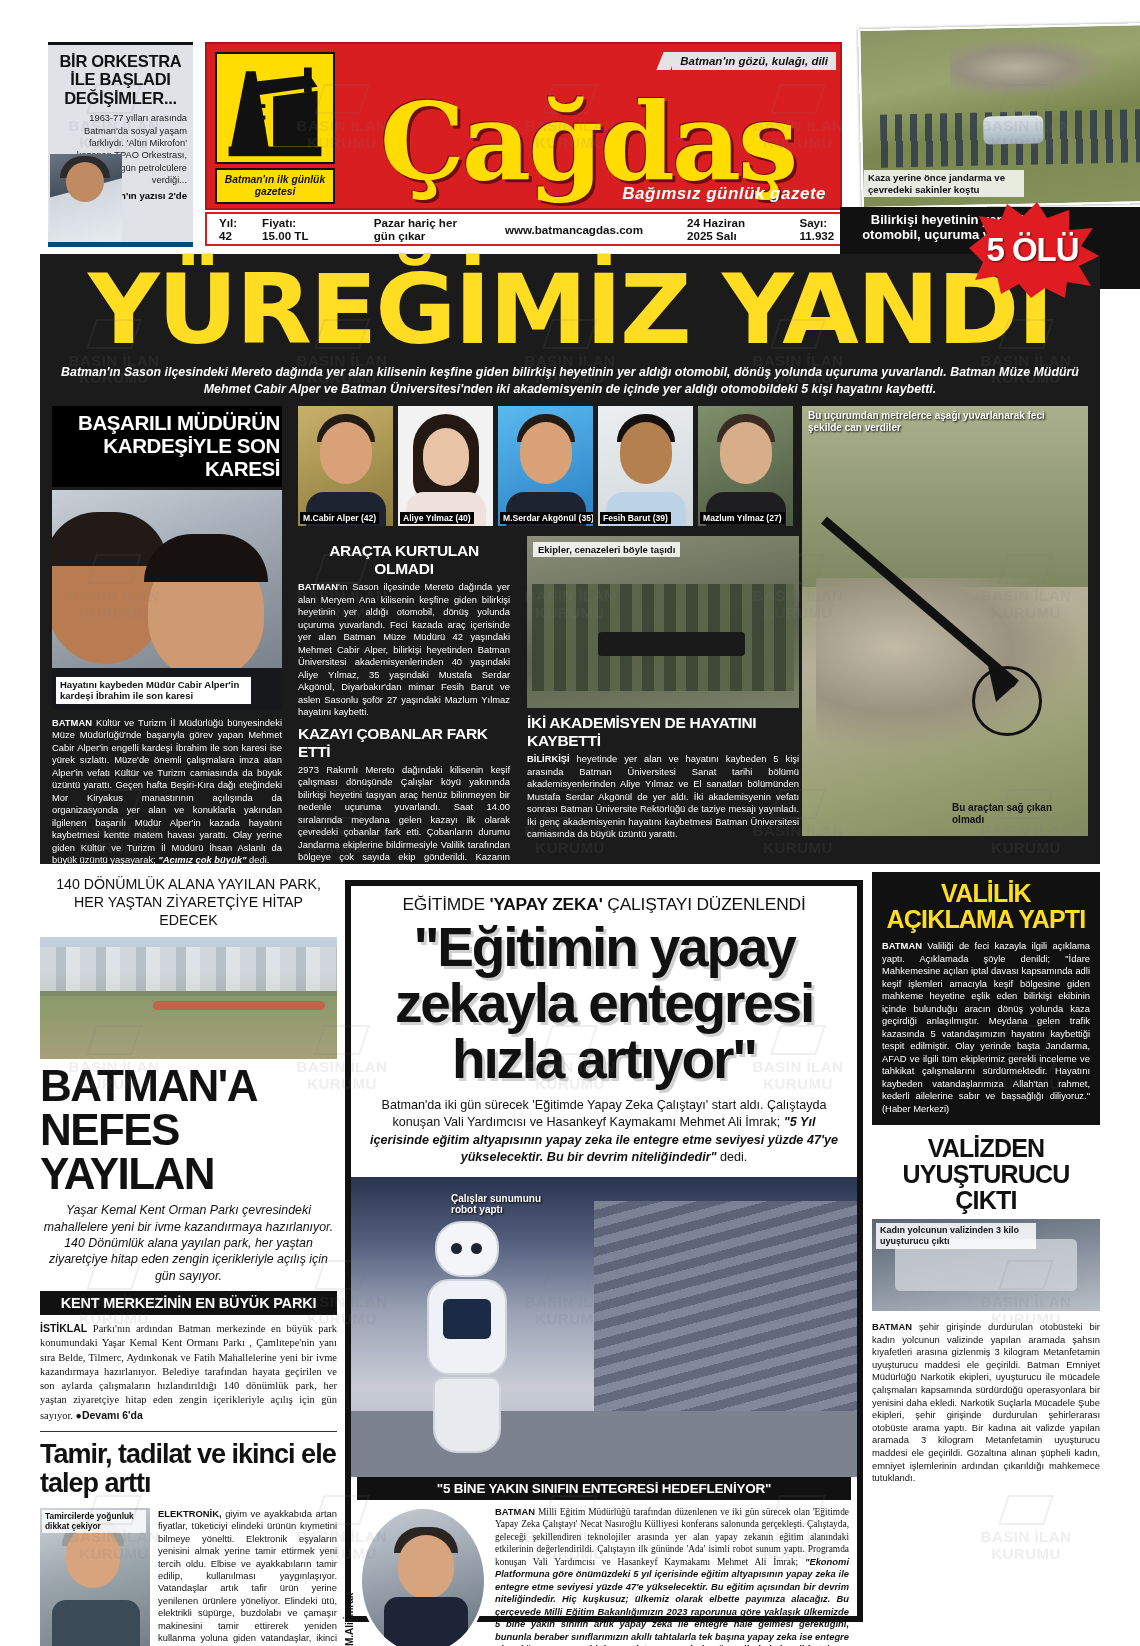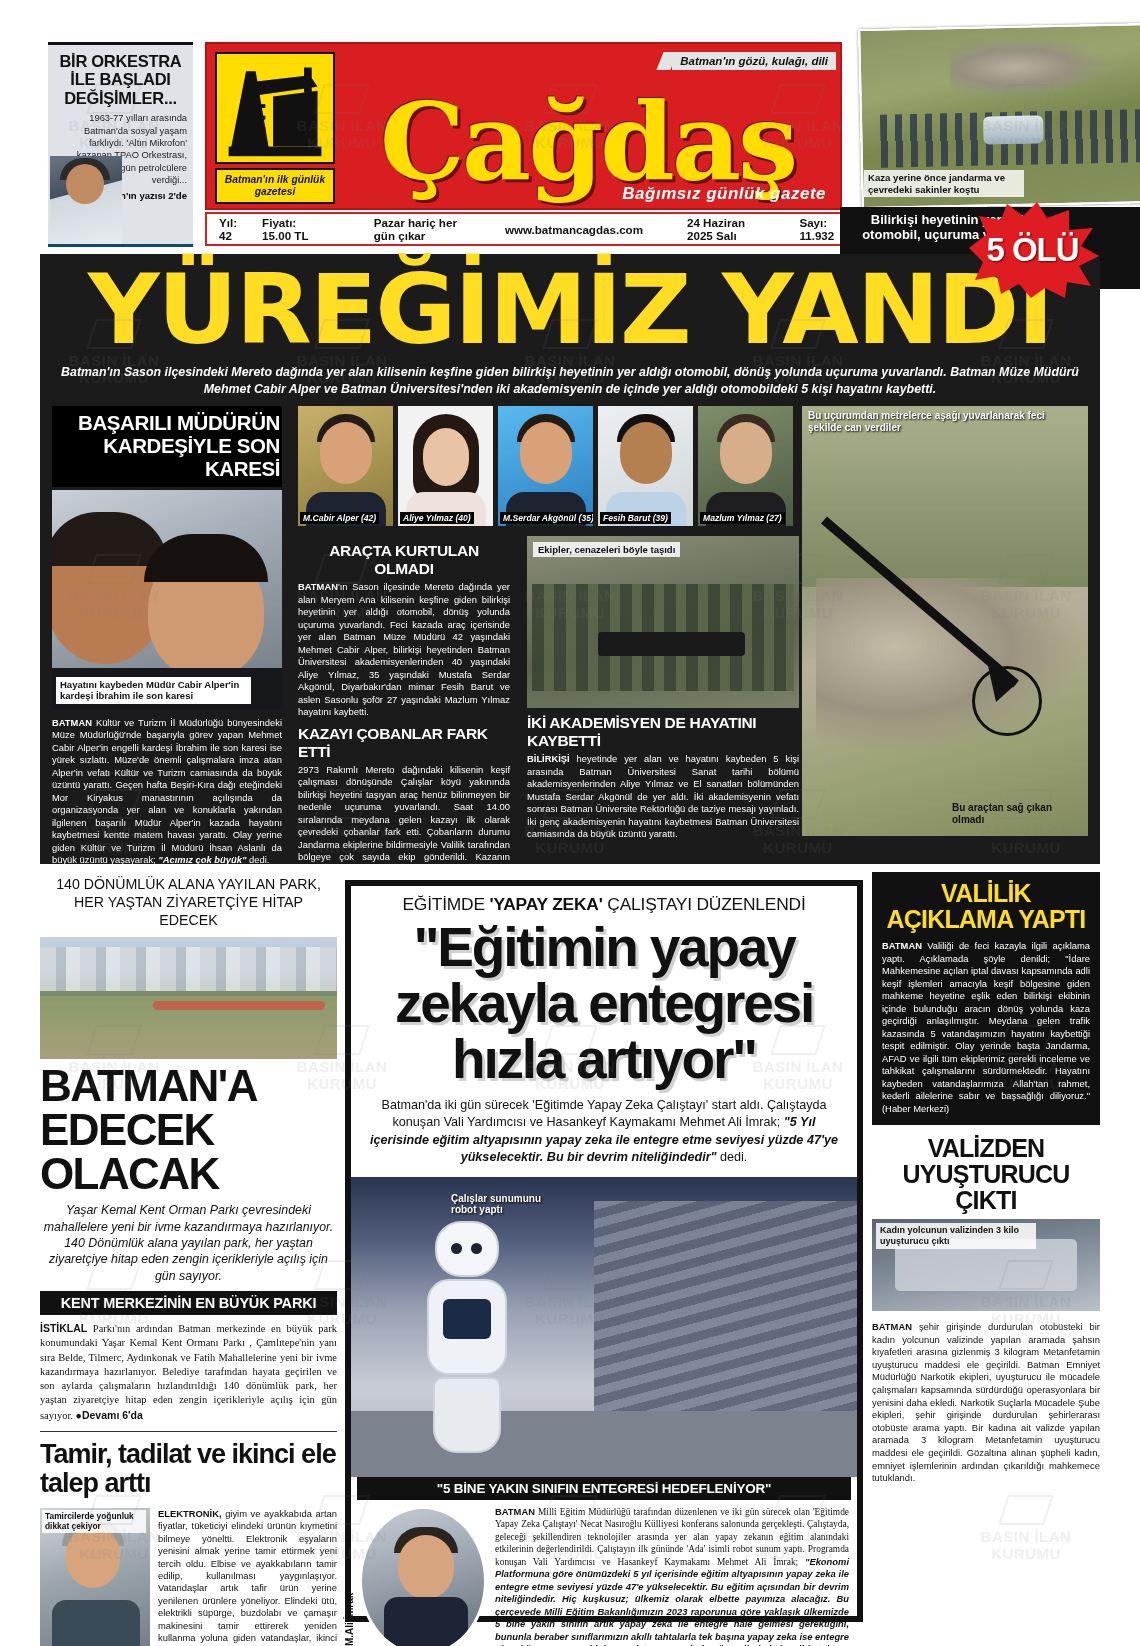--- a/index.html
+++ b/index.html
@@ -19,21 +19,21 @@
   .wm { display:flex; flex-direction:column; align-items:center; justify-content:center;
         color:rgba(120,120,130,0.13); font-size:15px; font-weight:bold; letter-spacing:.5px;
         transform: rotate(0deg); }
   .wm .box { width:46px; height:30px; border:2px solid rgba(120,120,130,0.12); margin-bottom:3px;
      transform: skewX(-18deg); }
 
   
   .topstrip { position:absolute; left:40px; top:22px; width:1060px; height:228px; }
 
   .colbox { position:absolute; left:8px; top:20px; width:145px; height:205px;
-            background:#dfe3e8; border-top:3px solid #111; border-bottom:3px solid #0c4a6e; }
+            background:#dfe3e8; border-top:3px solid #111; border-bottom:5px solid #0c4a6e; }
   .colbox h3 { font-size:16.5px; line-height:1.12; font-weight:bold; color:#111;
                text-align:center; padding:7px 4px 3px; letter-spacing:-.3px;}
   .colbox p { font-size:9.3px; line-height:1.33; color:#1a1a1a; padding:2px 6px; text-align:right; }
   .colbox .byline { font-weight:bold; font-size:9.6px; text-align:right; padding:1px 6px; }
   .colbox .face { position:absolute; left:2px; bottom:0; width:72px; height:88px;
     background:linear-gradient(165deg,#6b7582 0%,#45505e 40%,#cfd6dd 41%,#e8ecef 100%); }
   .colbox .face:after{content:"";position:absolute;left:16px;top:8px;width:38px;height:40px;border-radius:50%;
     background:#c08a63;}
   .colbox .face:before{content:"";position:absolute;left:10px;top:2px;width:50px;height:22px;border-radius:25px 25px 0 0;
     background:#2b2b2b;}
@@ -104,21 +104,21 @@
   .selfie .h1b{position:absolute;left:-8px;top:22px;width:124px;height:54px;border-radius:60px 60px 0 0;background:#221a16;}
   .selfie .h2{position:absolute;left:96px;top:58px;width:116px;height:132px;border-radius:50%/46%;background:#cf9a72;}
   .selfie .h2b{position:absolute;left:92px;top:44px;width:124px;height:48px;border-radius:60px 60px 0 0;background:#17120f;}
   .selfie .sh{position:absolute;left:0;bottom:0;width:100%;height:42px;background:#17181c;}
   .selfie-cap { position:absolute; left:4px; bottom:6px; width:195px; background:#fff;
      font-size:9.5px; font-weight:bold; line-height:1.2; padding:2px 4px; color:#111; }
   .body-white { color:#fff; font-size:9.4px; line-height:1.33; text-align:justify; padding-top:7px; }
   .body-white b { font-weight:bold; }
 
   .midcol { position:absolute; left:258px; top:152px; width:212px; color:#fff; }
-  .facerow { position:absolute; left:258px; top:0px; width:500px; display:flex; gap:5px;font-style:italic; }
+  .facerow { position:absolute; left:258px; top:0px; width:500px; display:flex; gap:5px; }
   .facecard { width:95px; height:120px; position:relative; overflow:hidden; background:#ddd; }
   .facecard .bg{position:absolute;inset:0;}
   .facecard .hd{position:absolute;left:50%;top:16px;transform:translateX(-50%);
      width:52px;height:62px;border-radius:50%/46%;background:#d8a178;}
   .facecard .hr{position:absolute;left:50%;top:8px;transform:translateX(-50%);
      width:58px;height:28px;border-radius:30px 30px 0 0;background:#241b15;}
   .facecard .bd{position:absolute;left:50%;bottom:0;transform:translateX(-50%);
      width:80px;height:34px;border-radius:18px 18px 0 0;background:#1d2330;}
   .facename { position:absolute; left:2px; bottom:2px; background:#000; color:#fff;
      font-size:8.6px; font-weight:bold; padding:1px 3px; white-space:nowrap; }
@@ -390,21 +390,21 @@
   </div>
 
   <div class="botleft">
     <div class="kicker2">140 DÖNÜMLÜK ALANA YAYILAN PARK, HER YAŞTAN ZİYARETÇİYE HİTAP EDECEK</div>
     <div class="parkphoto">
       <div class="blds"></div>
         <div class="field"></div>
         <div class="track"></div>
     </div>
     <div class="bigblack">BATMAN'A</div>
-    <div class="bigblack" style="padding-top:0;">EDECEK OLACAK</div>
+    <div class="bigblack" style="padding-top:0;">NEFES YAYILAN</div>
     <div class="ital-deck">Yaşar Kemal Kent Orman Parkı çevresindeki mahallelere yeni bir ivme kazandırmaya hazırlanıyor. 140 Dönümlük alana yayılan park, her yaştan ziyaretçiye hitap eden zengin içerikleriyle açılış için gün sayıyor.</div>
     <div class="blackbar">KENT MERKEZİNİN EN BÜYÜK PARKI</div>
     <div class="serif-body">
       <b>İSTİKLAL</b><span> Parkı'nın ardından Batman merkezinde en büyük park konumundaki Yaşar Kemal Kent Ormanı Parkı , Çamlıtepe'nin yanı sıra Belde, Tilmerc, Aydınkonak ve Fatih Mahallelerine yeni bir ivme kazandırmaya hazırlanıyor. Belediye tarafından hayata geçirilen ve son aylarda çalışmaların hızlandırıldığı 140 dönümlük park, her yaştan ziyaretçiye hitap eden zengin içerikleriyle açılış için gün sayıyor.</span>
       <b> ●<span>Devamı 6'da</span></b>
     </div>
     <div class="rule"></div>
 
     <div class="tamir-h">Tamir, tadilat ve ikinci ele talep arttı</div>
     <div class="tamir-wrap">

